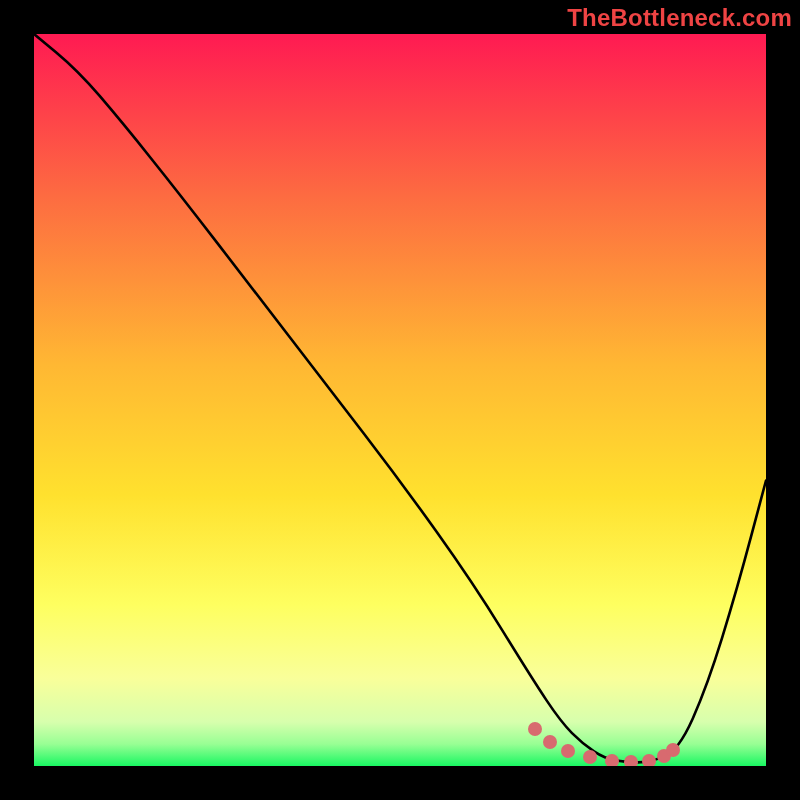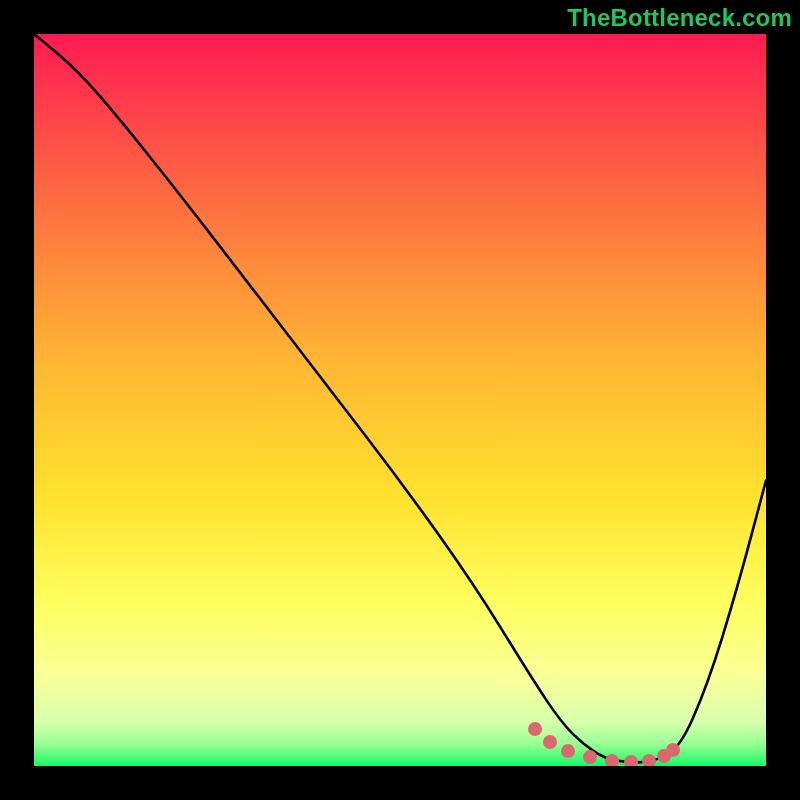--- a/index.html
+++ b/index.html
@@ -16,21 +16,21 @@
     width: 800px;
     height: 800px;
     background: #000;
   }
   .watermark {
     position: absolute;
     top: 4px;
     right: 8px;
     font-size: 24px;
     font-weight: bold;
-    color: #22c55e;
+    color: #ef4444;
     letter-spacing: 0.2px;
     z-index: 30;
   }
   .plot-area {
     position: absolute;
     left: 34px;
     top: 34px;
     width: 732px;
     height: 732px;
     overflow: hidden;

